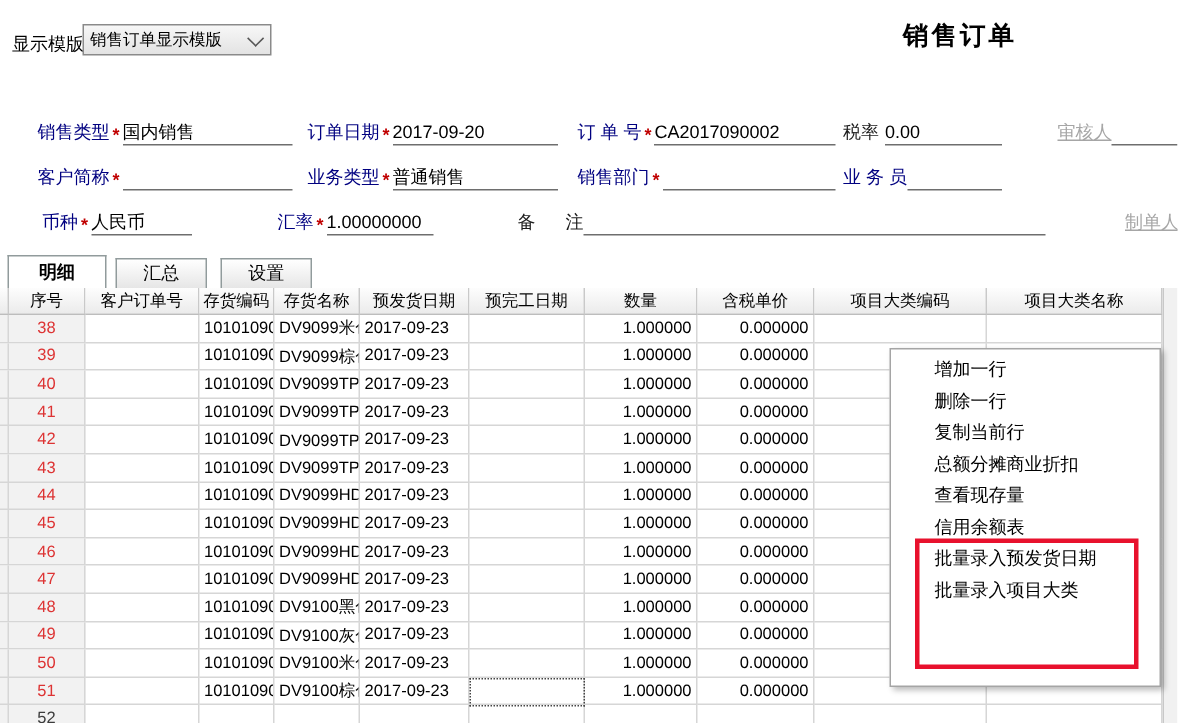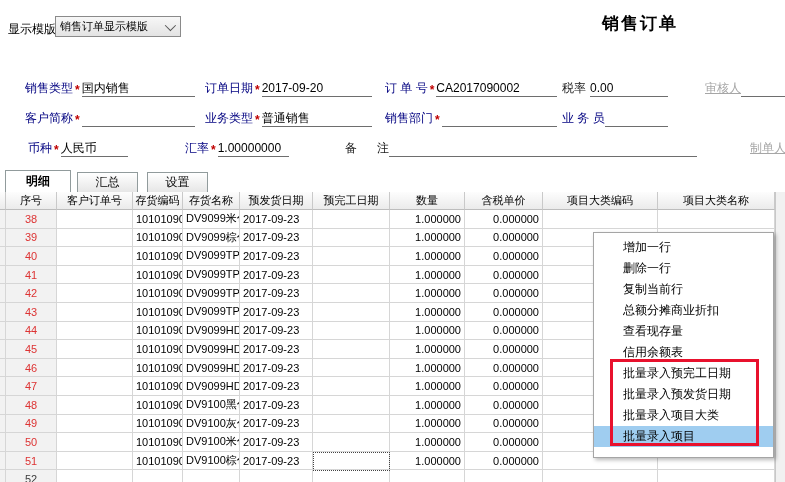--- a/index.html
+++ b/index.html
@@ -48,21 +48,21 @@
   .c-ind{background:#f2f2f2;padding:0;}
   .c-seq{background:#f2f2f2;justify-content:center;color:var(--rowred);}
   .c-seq.dark{color:#3c3c3c;}
   .c-right{justify-content:flex-end;}
   .dotted-cell{border:1px dotted #444;background:transparent;z-index:3;}
 
   .vscroll{right:0;top:192px;width:10px;height:290px;background:#f1f1f1;border-left:1px solid #c8c8c8;}
 
   
   .menu{left:593px;top:232px;width:181px;height:226px;background:#fff;border:1px solid #a5a5a5;
-    box-shadow:2px 2px 4px rgba(0,0,0,.28);padding-top:4px;z-index:5;font-size:12px;}
+    box-shadow:2px 2px 4px rgba(0,0,0,.28);padding-top:4px;z-index:5;font-size:12px;font-family:Liberation Mono, monospace;}
   .menu-item{height:21px;line-height:21px;padding-left:29px;white-space:nowrap;overflow:hidden;}
   .menu-item.hl{background:var(--hl);}
 
   .ann-box{left:610px;top:359px;width:149px;height:87px;border:3px solid var(--ann);z-index:6;pointer-events:none;}
 </style>
 </head>
 <body>
 
 <span class="abs tpl-label">显示模版:</span>
 <div class="abs tpl-select">
@@ -330,19 +330,17 @@
 <div class="abs vscroll"></div>
 <div class="abs dotted-cell" id="sel-cell" style="left: 313px; top: 451.8px; width: 77px; height: 19.6px;"></div>
 
 <div class="abs menu" id="menu">
     <div class="menu-item">增加一行</div>
     <div class="menu-item">删除一行</div>
     <div class="menu-item">复制当前行</div>
     <div class="menu-item">总额分摊商业折扣</div>
     <div class="menu-item">查看现存量</div>
     <div class="menu-item">信用余额表</div>
-    <div class="menu-item">批量录入预完工日期</div>
     <div class="menu-item">批量录入预发货日期</div>
     <div class="menu-item">批量录入项目大类</div>
-    <div class="menu-item hl">批量录入项目</div>
   </div>
 
 <div class="abs ann-box"></div>
 
 </body></html>

